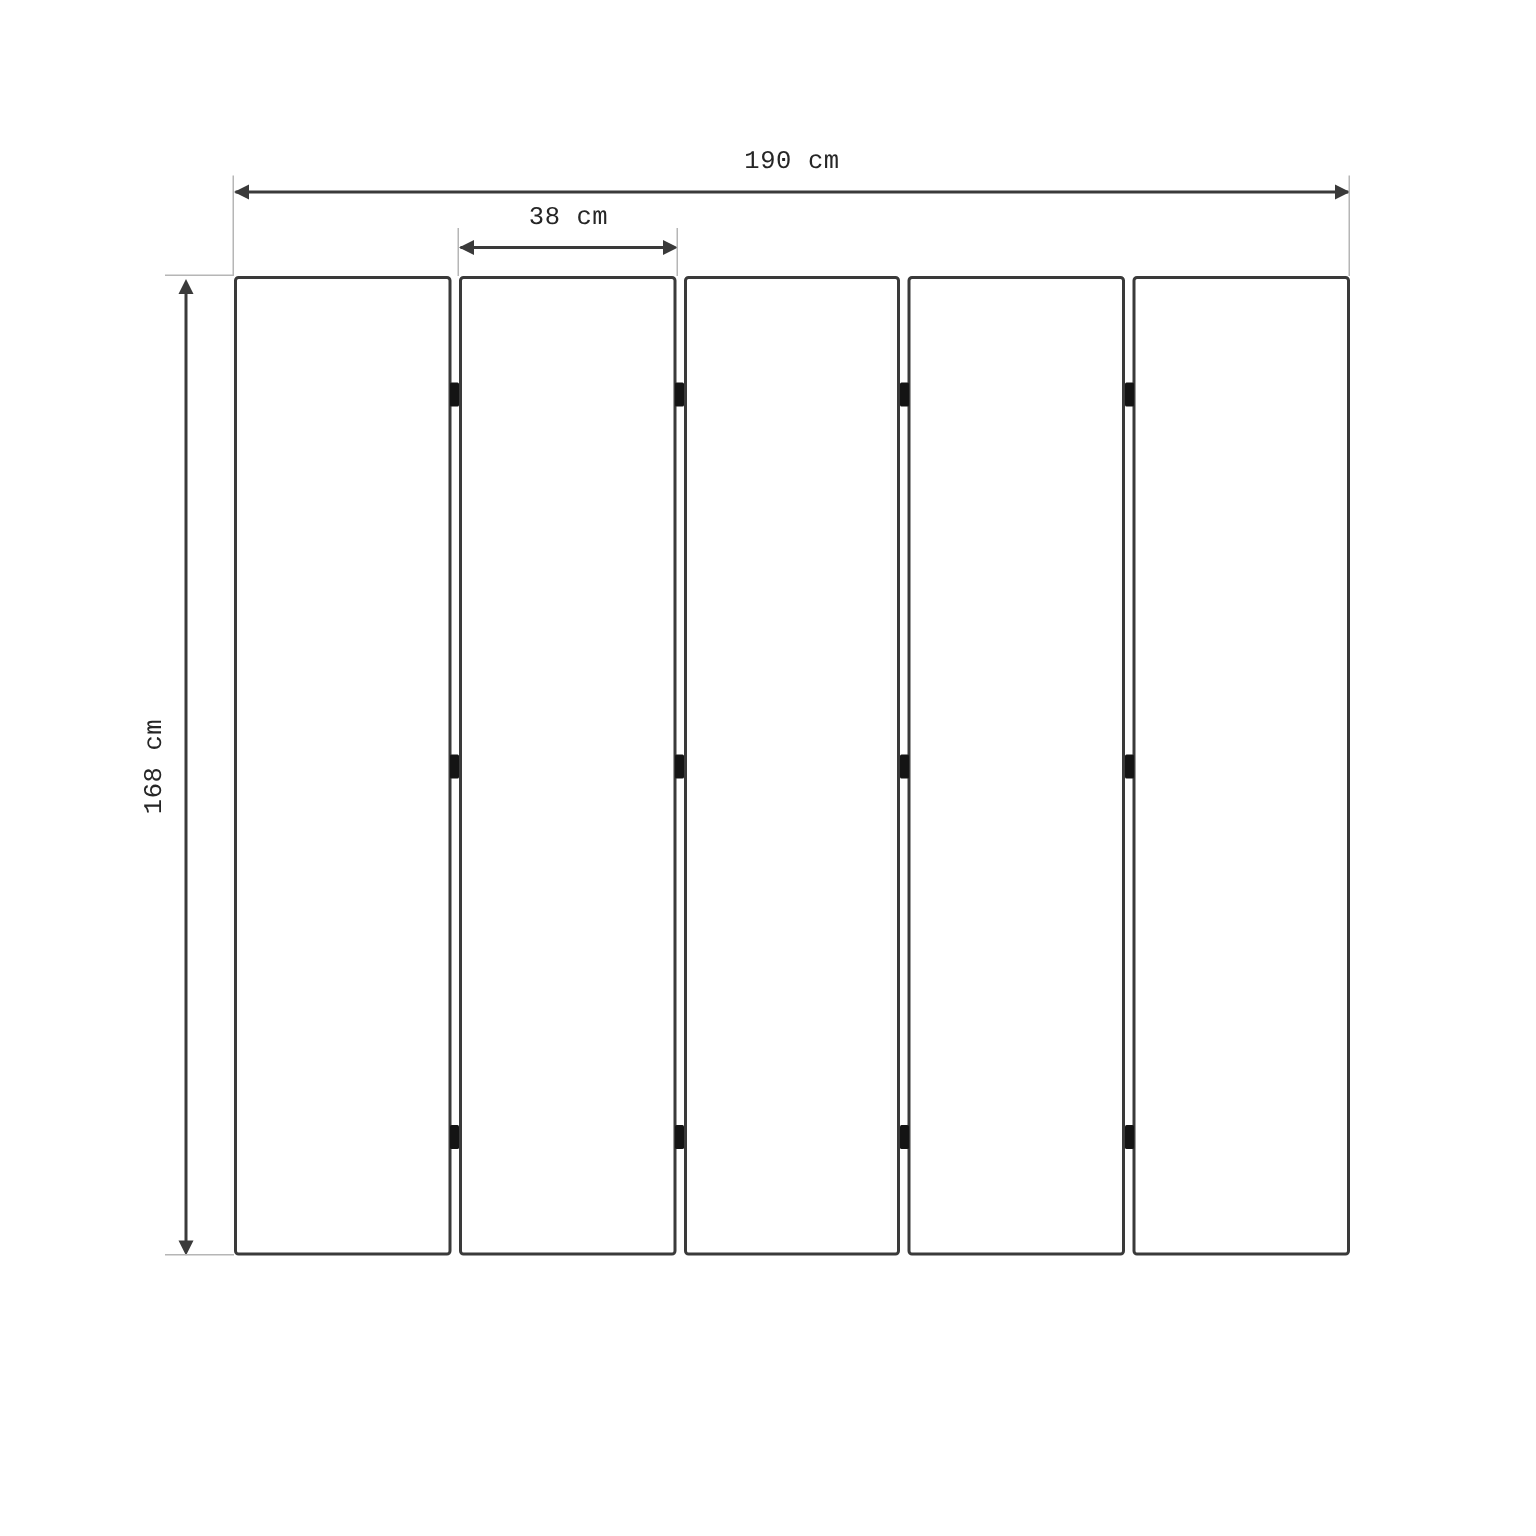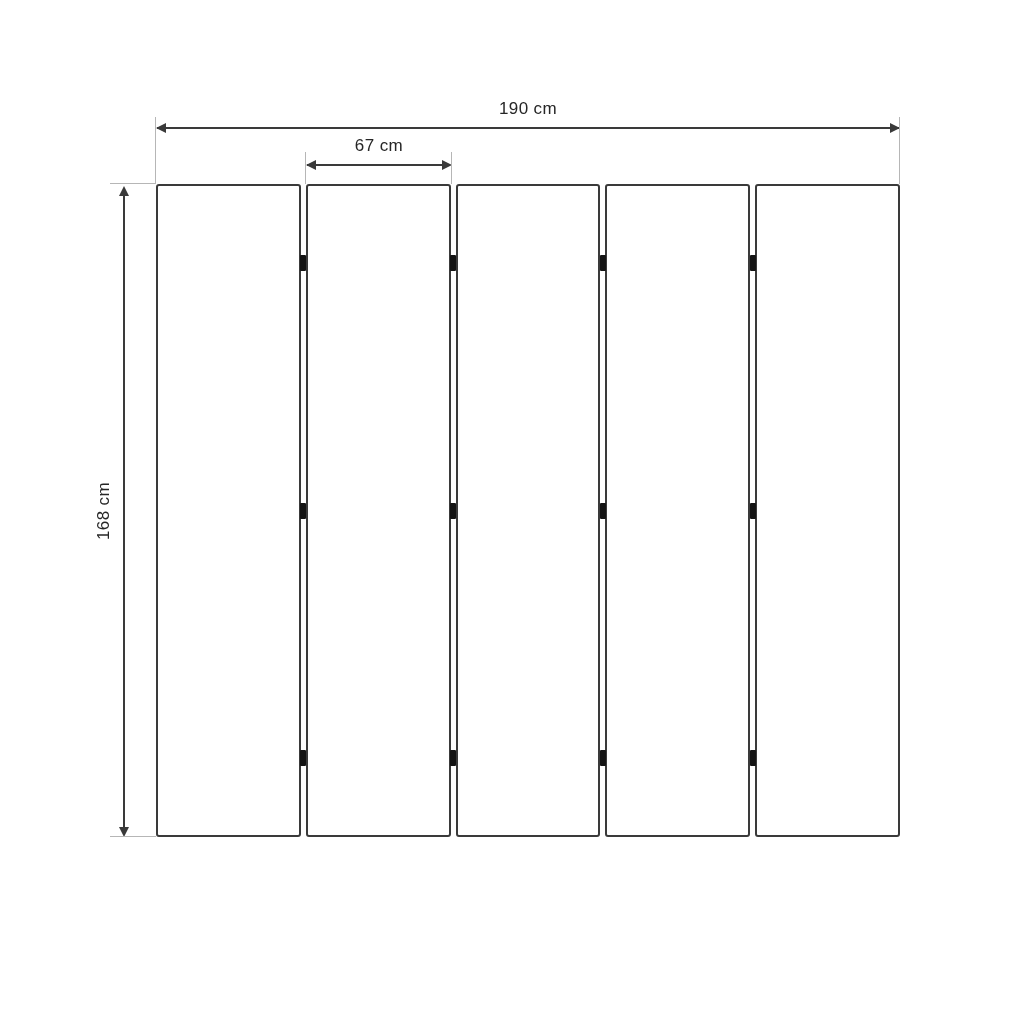--- a/index.html
+++ b/index.html
@@ -5,21 +5,21 @@
   html, body {
     margin: 0;
     padding: 0;
     background: #ffffff;
   }
   .stage {
     position: relative;
     width: 1024px;
     height: 868px;
     background: var(--bg, #ffffff);
-    font-family: Liberation Sans, sans-serif;
+    font-family: Liberation Mono, monospace;
     overflow: hidden;
   }
   .dim-label {
     position: absolute;
     font-size: 17px;
     line-height: 24px;
     color: var(--text, #262626);
     letter-spacing: 0.4px;
     text-align: center;
     white-space: nowrap;
@@ -81,21 +81,21 @@
   <div>
     <div class="dim-label" style="left:156px; top:97px; width:744px;">190 cm</div>
     <div class="dim-line-h" style="left:157px; top:127px; width:742px;"></div>
     <span class="arr arr-left" style="left:156px; top:123px;"></span>
     <span class="arr arr-right" style="left:890px; top:123px;"></span>
     <div class="ext-line-v" style="left:155px; top:117px; height:67px;"></div>
     <div class="ext-line-v" style="left:899px; top:117px; height:67px;"></div>
   </div>
 
   <div>
-    <div class="dim-label" style="left:306px; top:134px; width:146px;">67 cm</div>
+    <div class="dim-label" style="left:306px; top:134px; width:146px;">38 cm</div>
     <div class="dim-line-h" style="left:307px; top:164px; width:142px;"></div>
     <span class="arr arr-left" style="left:306px; top:160px;"></span>
     <span class="arr arr-right" style="left:442px; top:160px;"></span>
     <div class="ext-line-v" style="left:305px; top:152px; height:32px;"></div>
     <div class="ext-line-v" style="left:451px; top:152px; height:32px;"></div>
   </div>
 
   <div>
     <div class="dim-label rot-left" style="left:59px; top:499px; width:90px;">168 cm</div>
     <div class="dim-line-v" style="left:123px; top:195px; height:633px;"></div>

